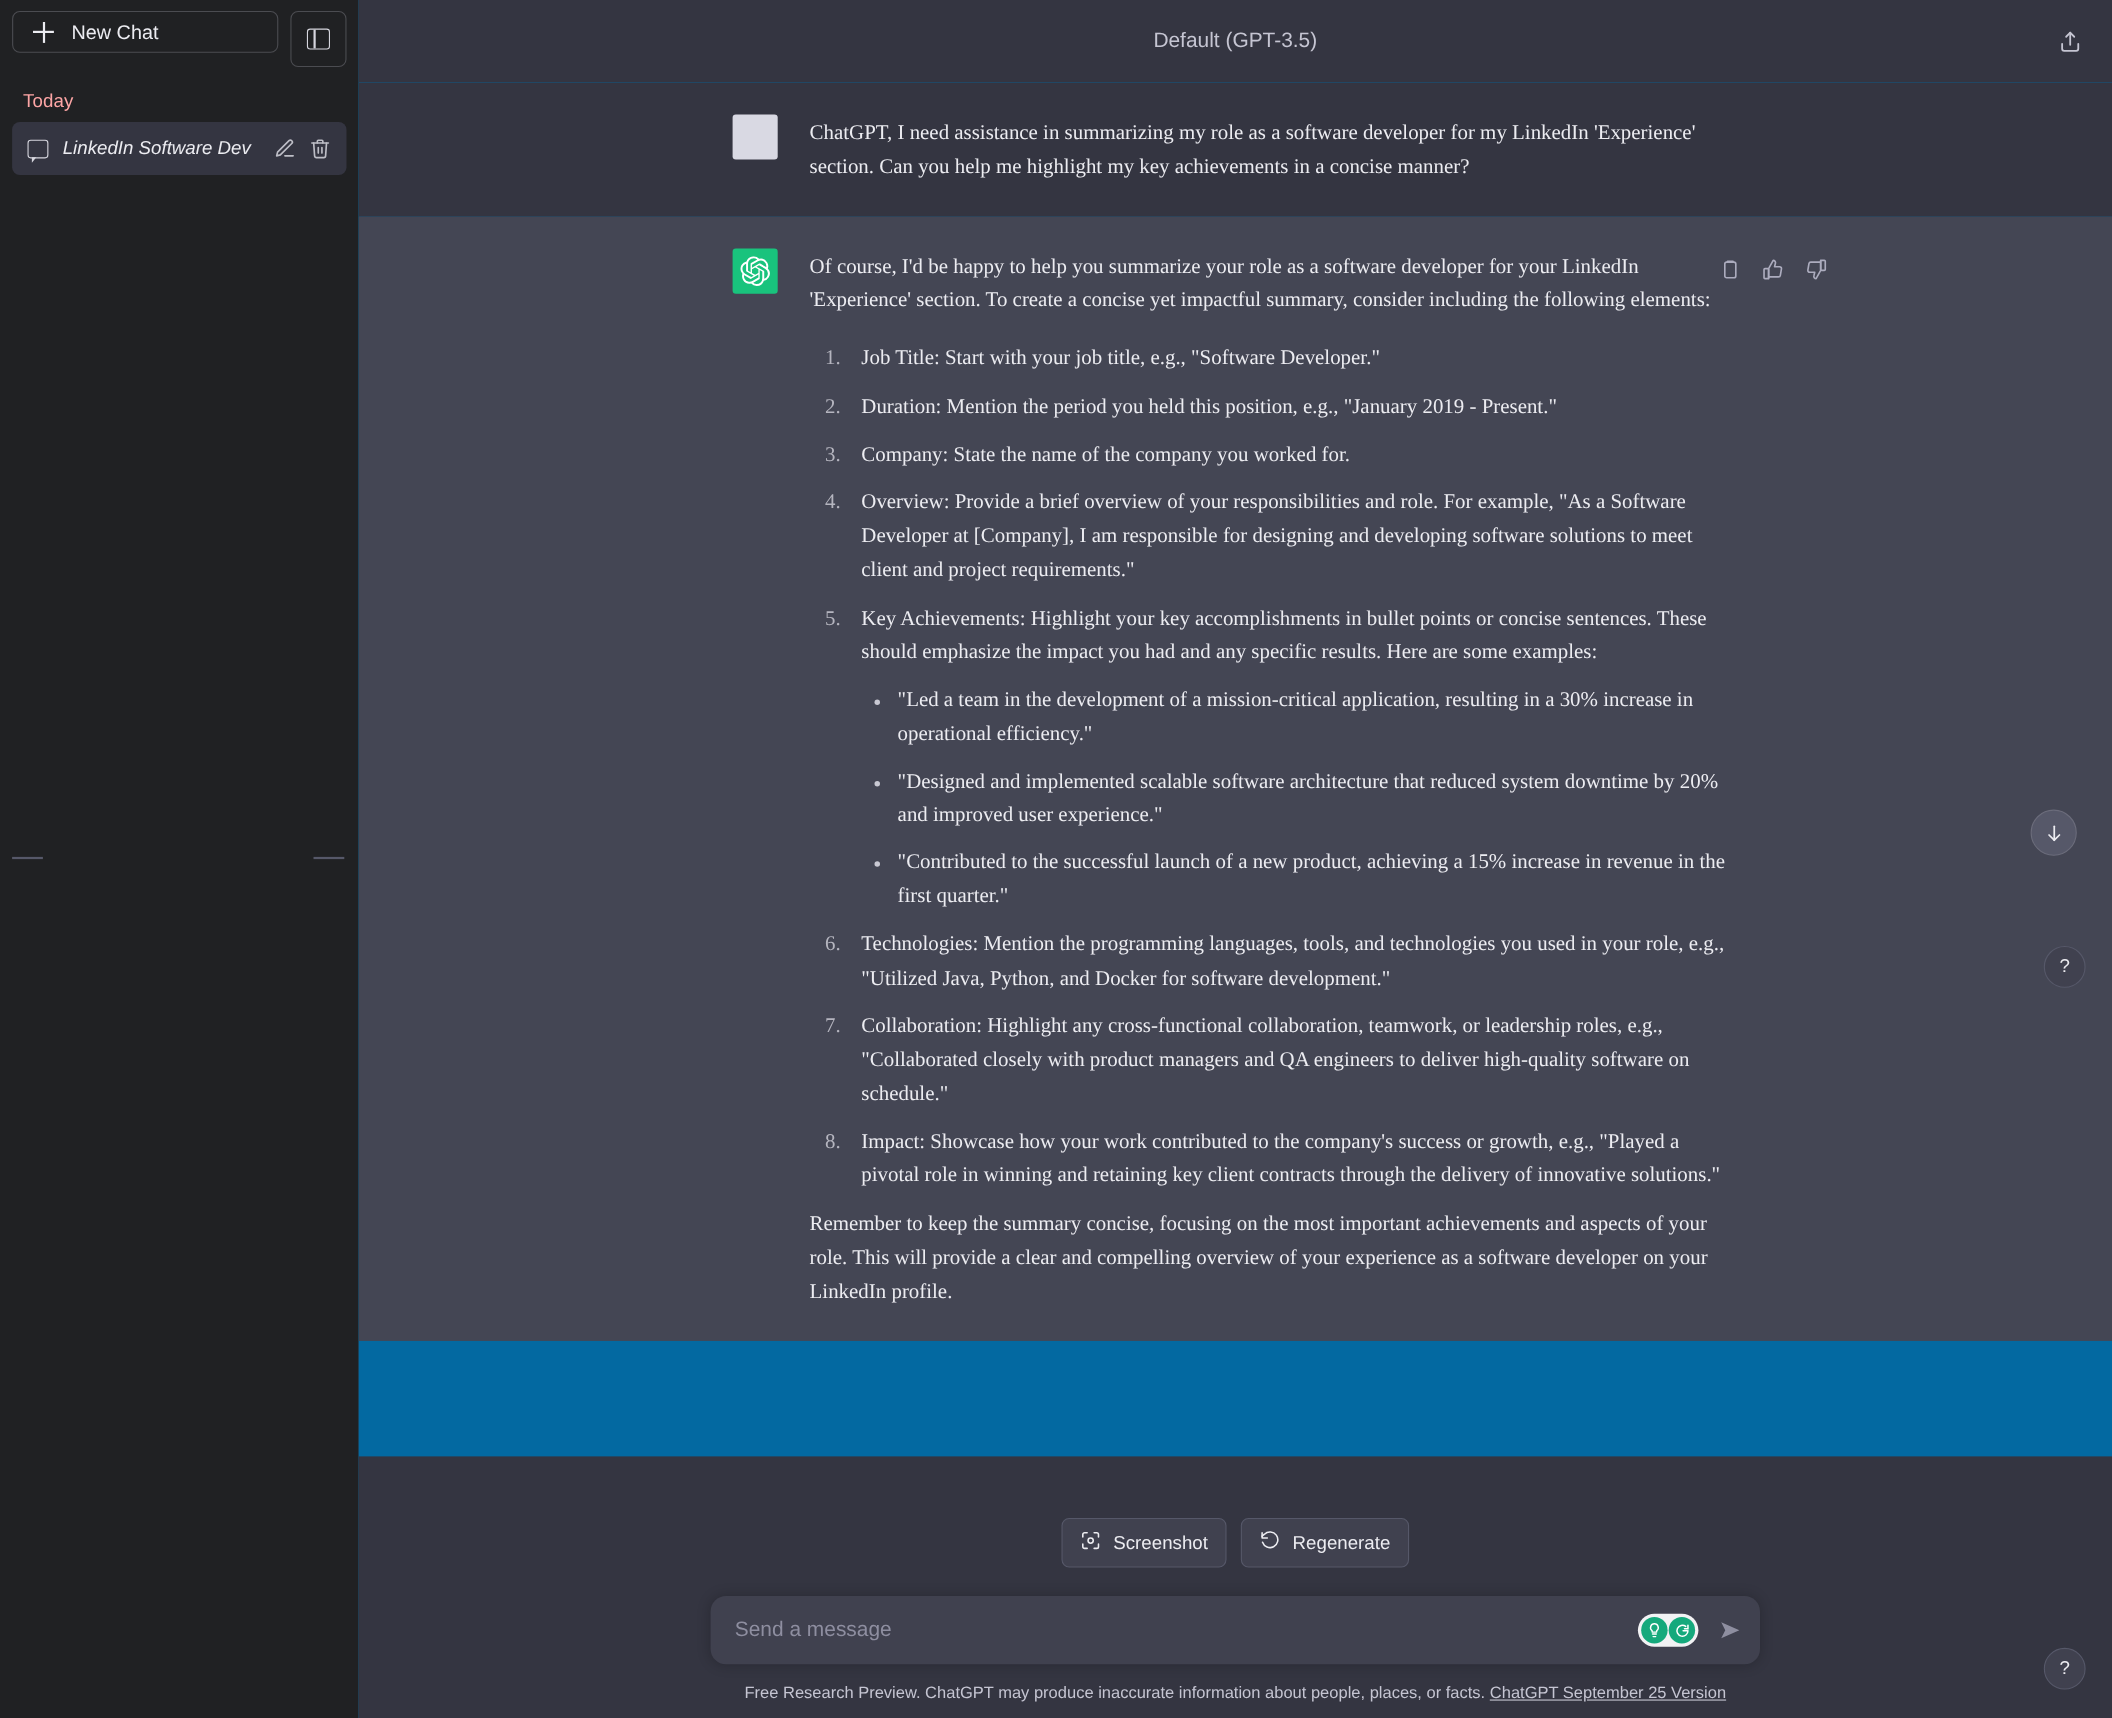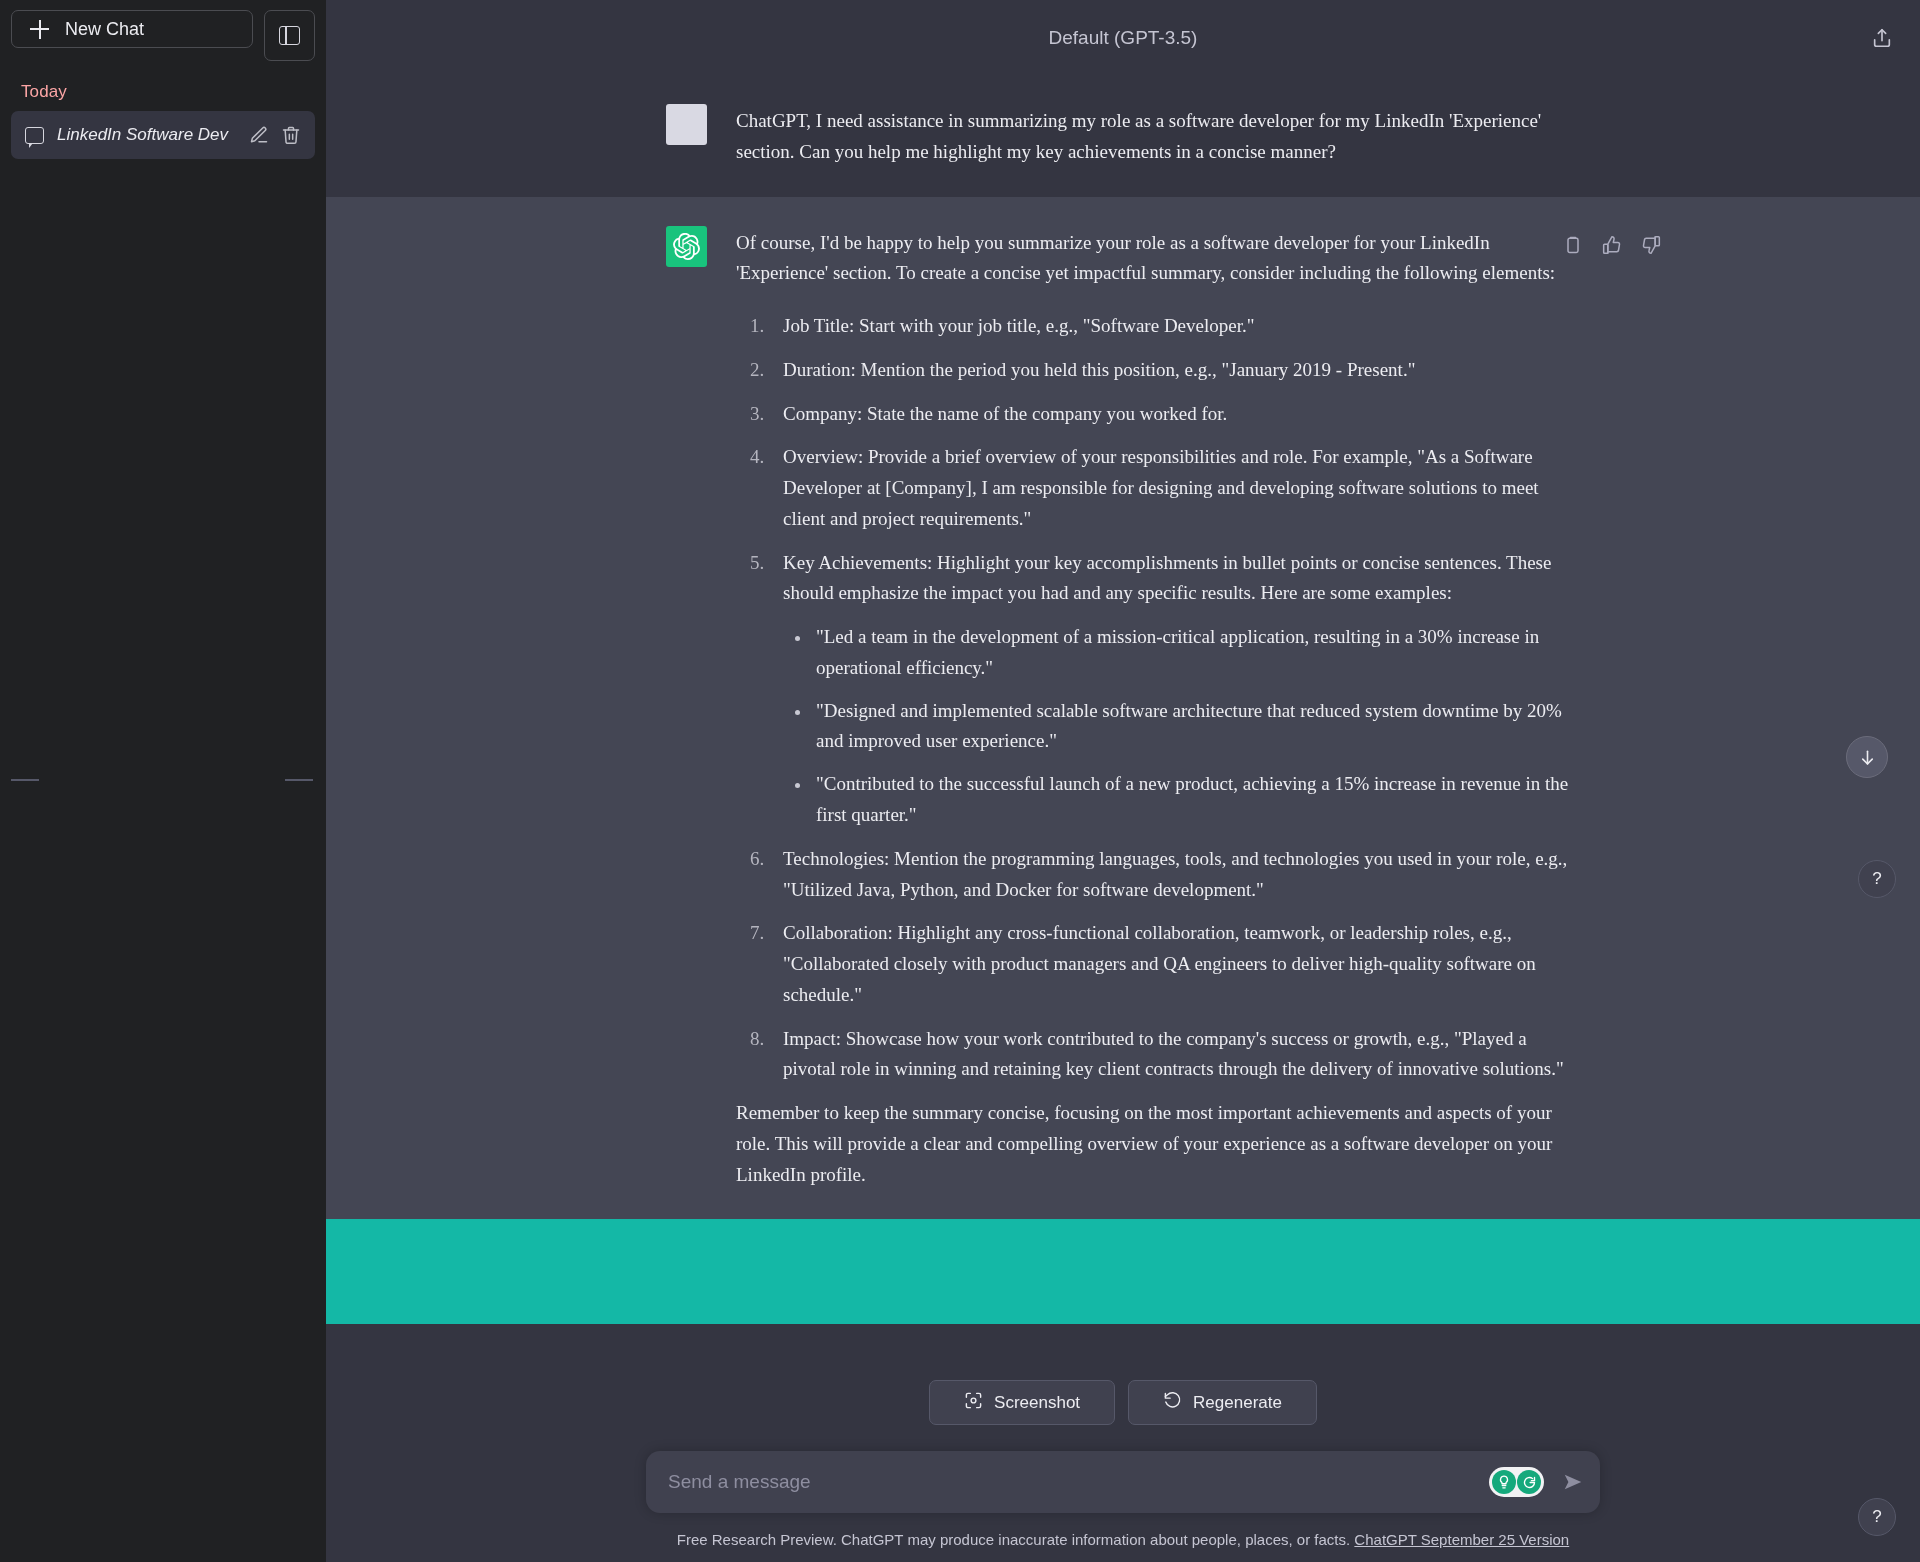--- a/index.html
+++ b/index.html
@@ -160,21 +160,21 @@
     display: block;
   }
   .sidebar-resize-marks i.left  { left: 11px; }
   .sidebar-resize-marks i.right { right: 13px; }
 
   
   .main {
     flex: 1 1 auto;
     height: 1562px;
     position: relative;
-    background: #14b8a6;
+    background: #0369a1;
     display: flex;
     flex-direction: column;
   }
 
   .topbar {
     height: 75px;
     flex: 0 0 75px;
     position: relative;
     display: flex;
     align-items: center;
@@ -321,21 +321,21 @@
   .pill-btn {
     height: 45px;
     border: 1px solid #565869;
     border-radius: 7px;
     background: #40414f;
     color: #ececf1;
     font-size: 17px;
     display: flex;
     align-items: center;
     gap: 11px;
-    padding: 0 34px;
+    padding: 0 16px;
     cursor: pointer;
     margin-top: 32px;
   }
 
   .composer-row {
     display: flex;
     justify-content: center;
     padding: 26px 0 0 0;
   }
   .composer {

